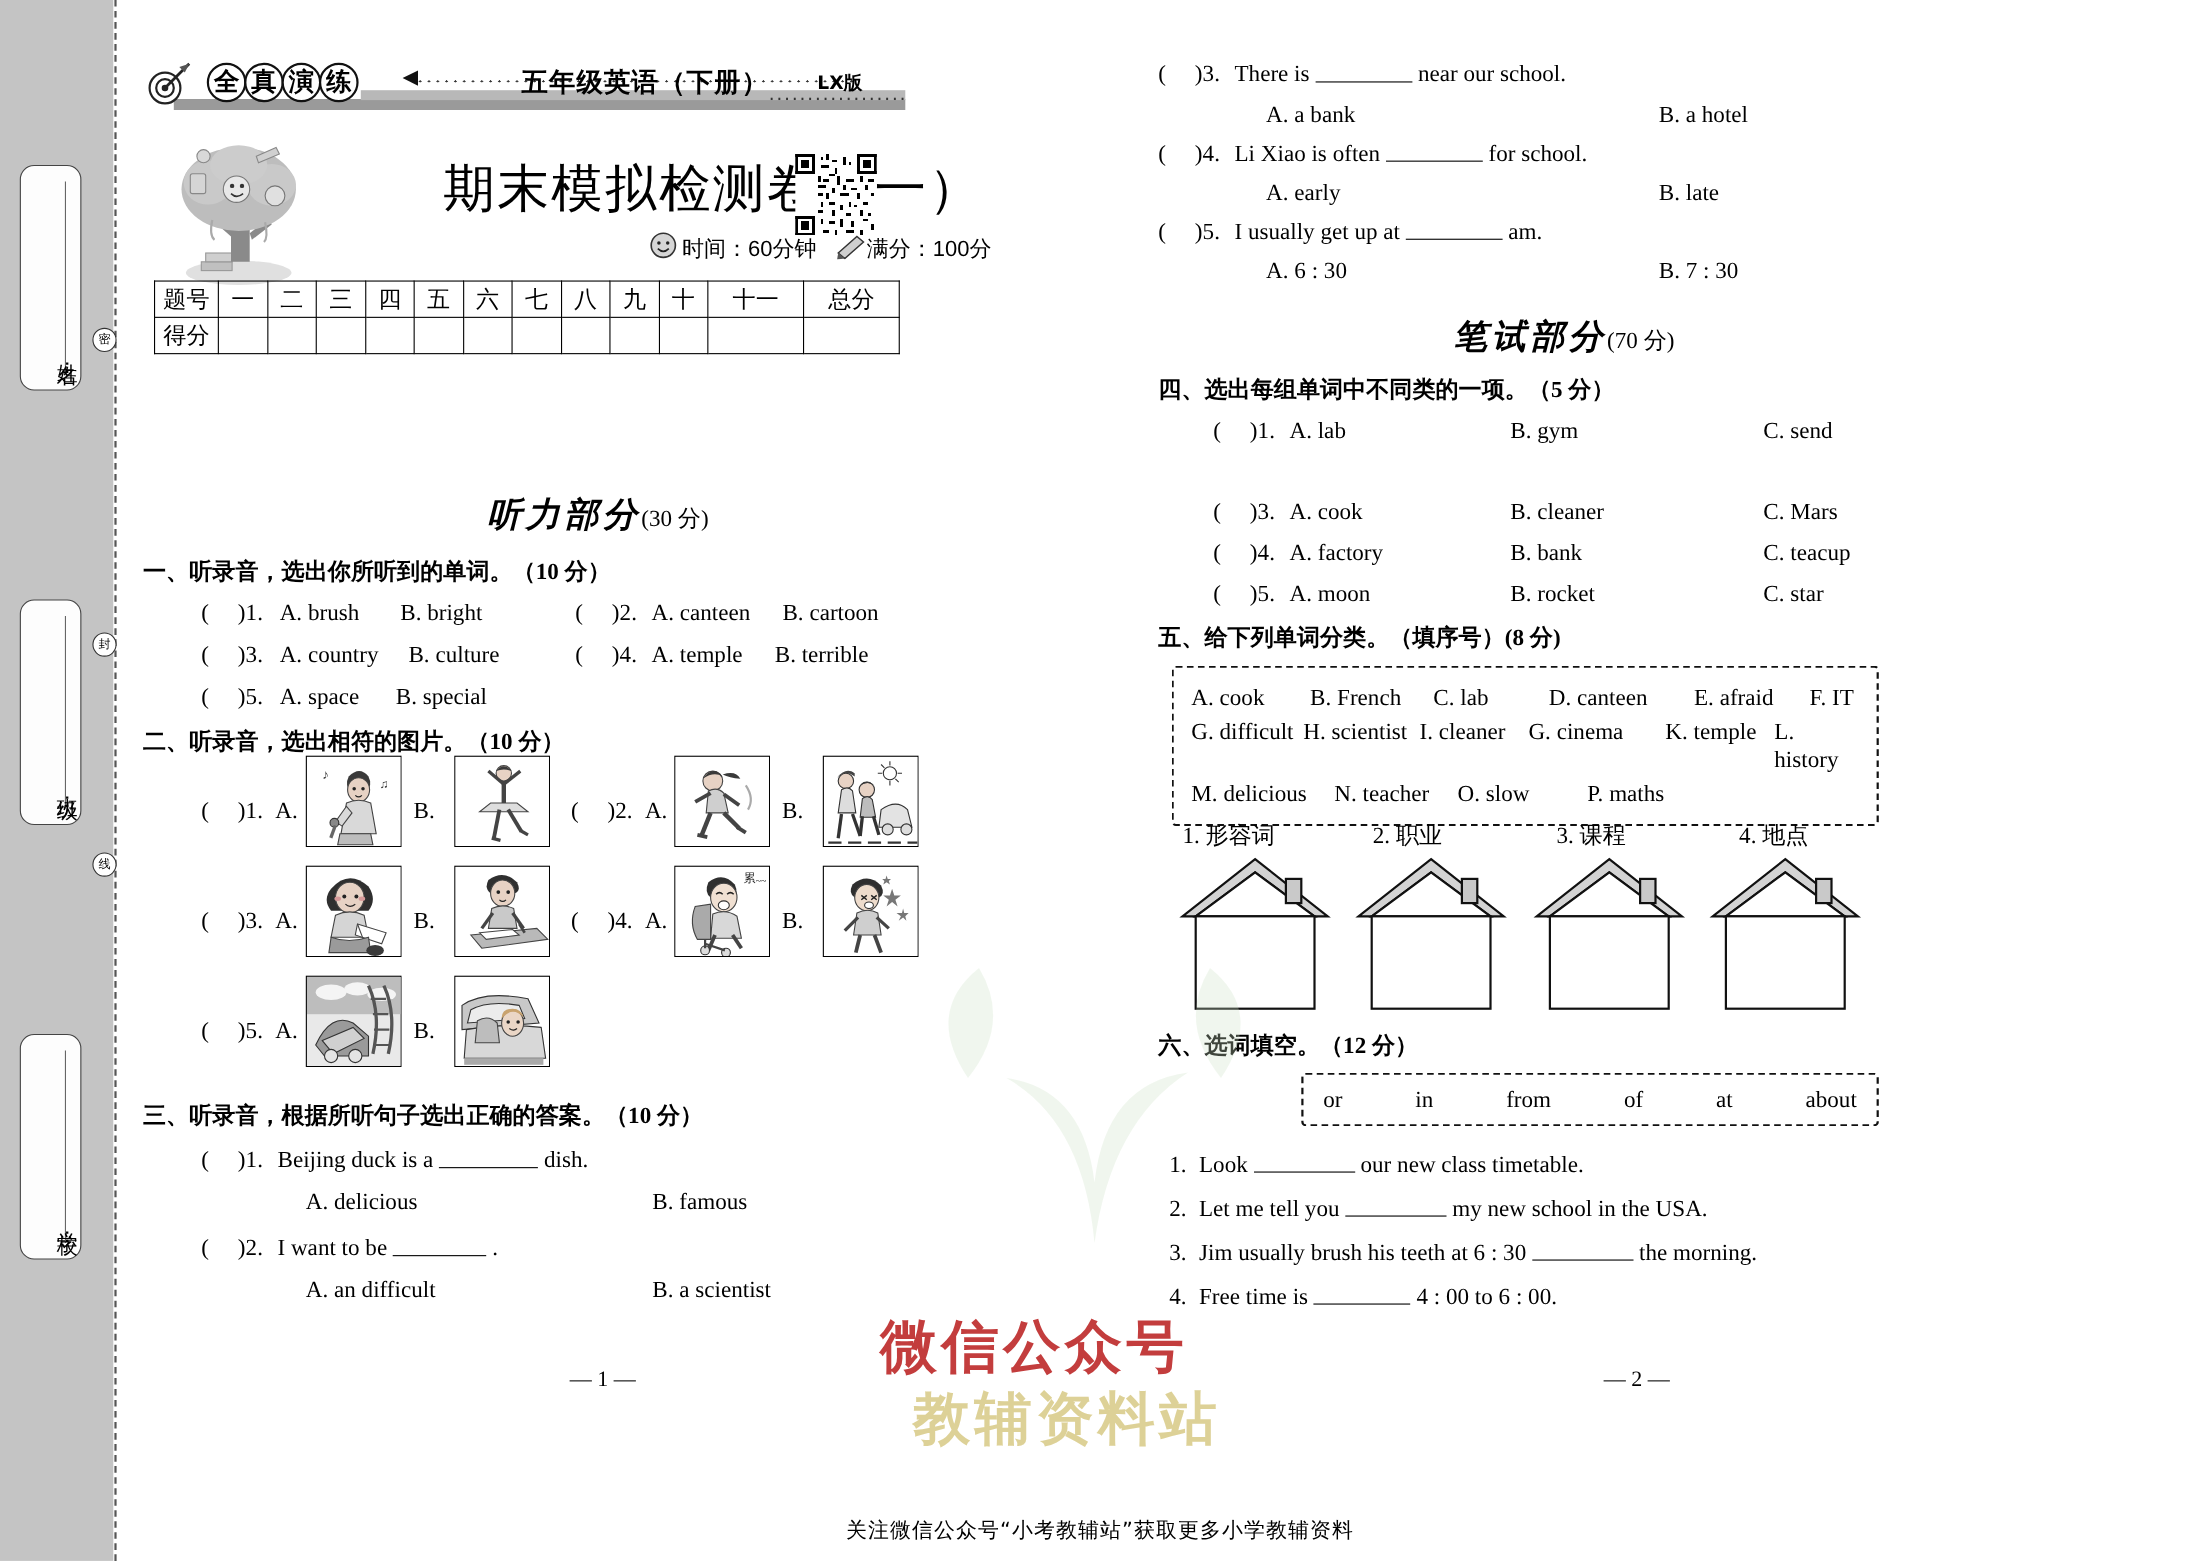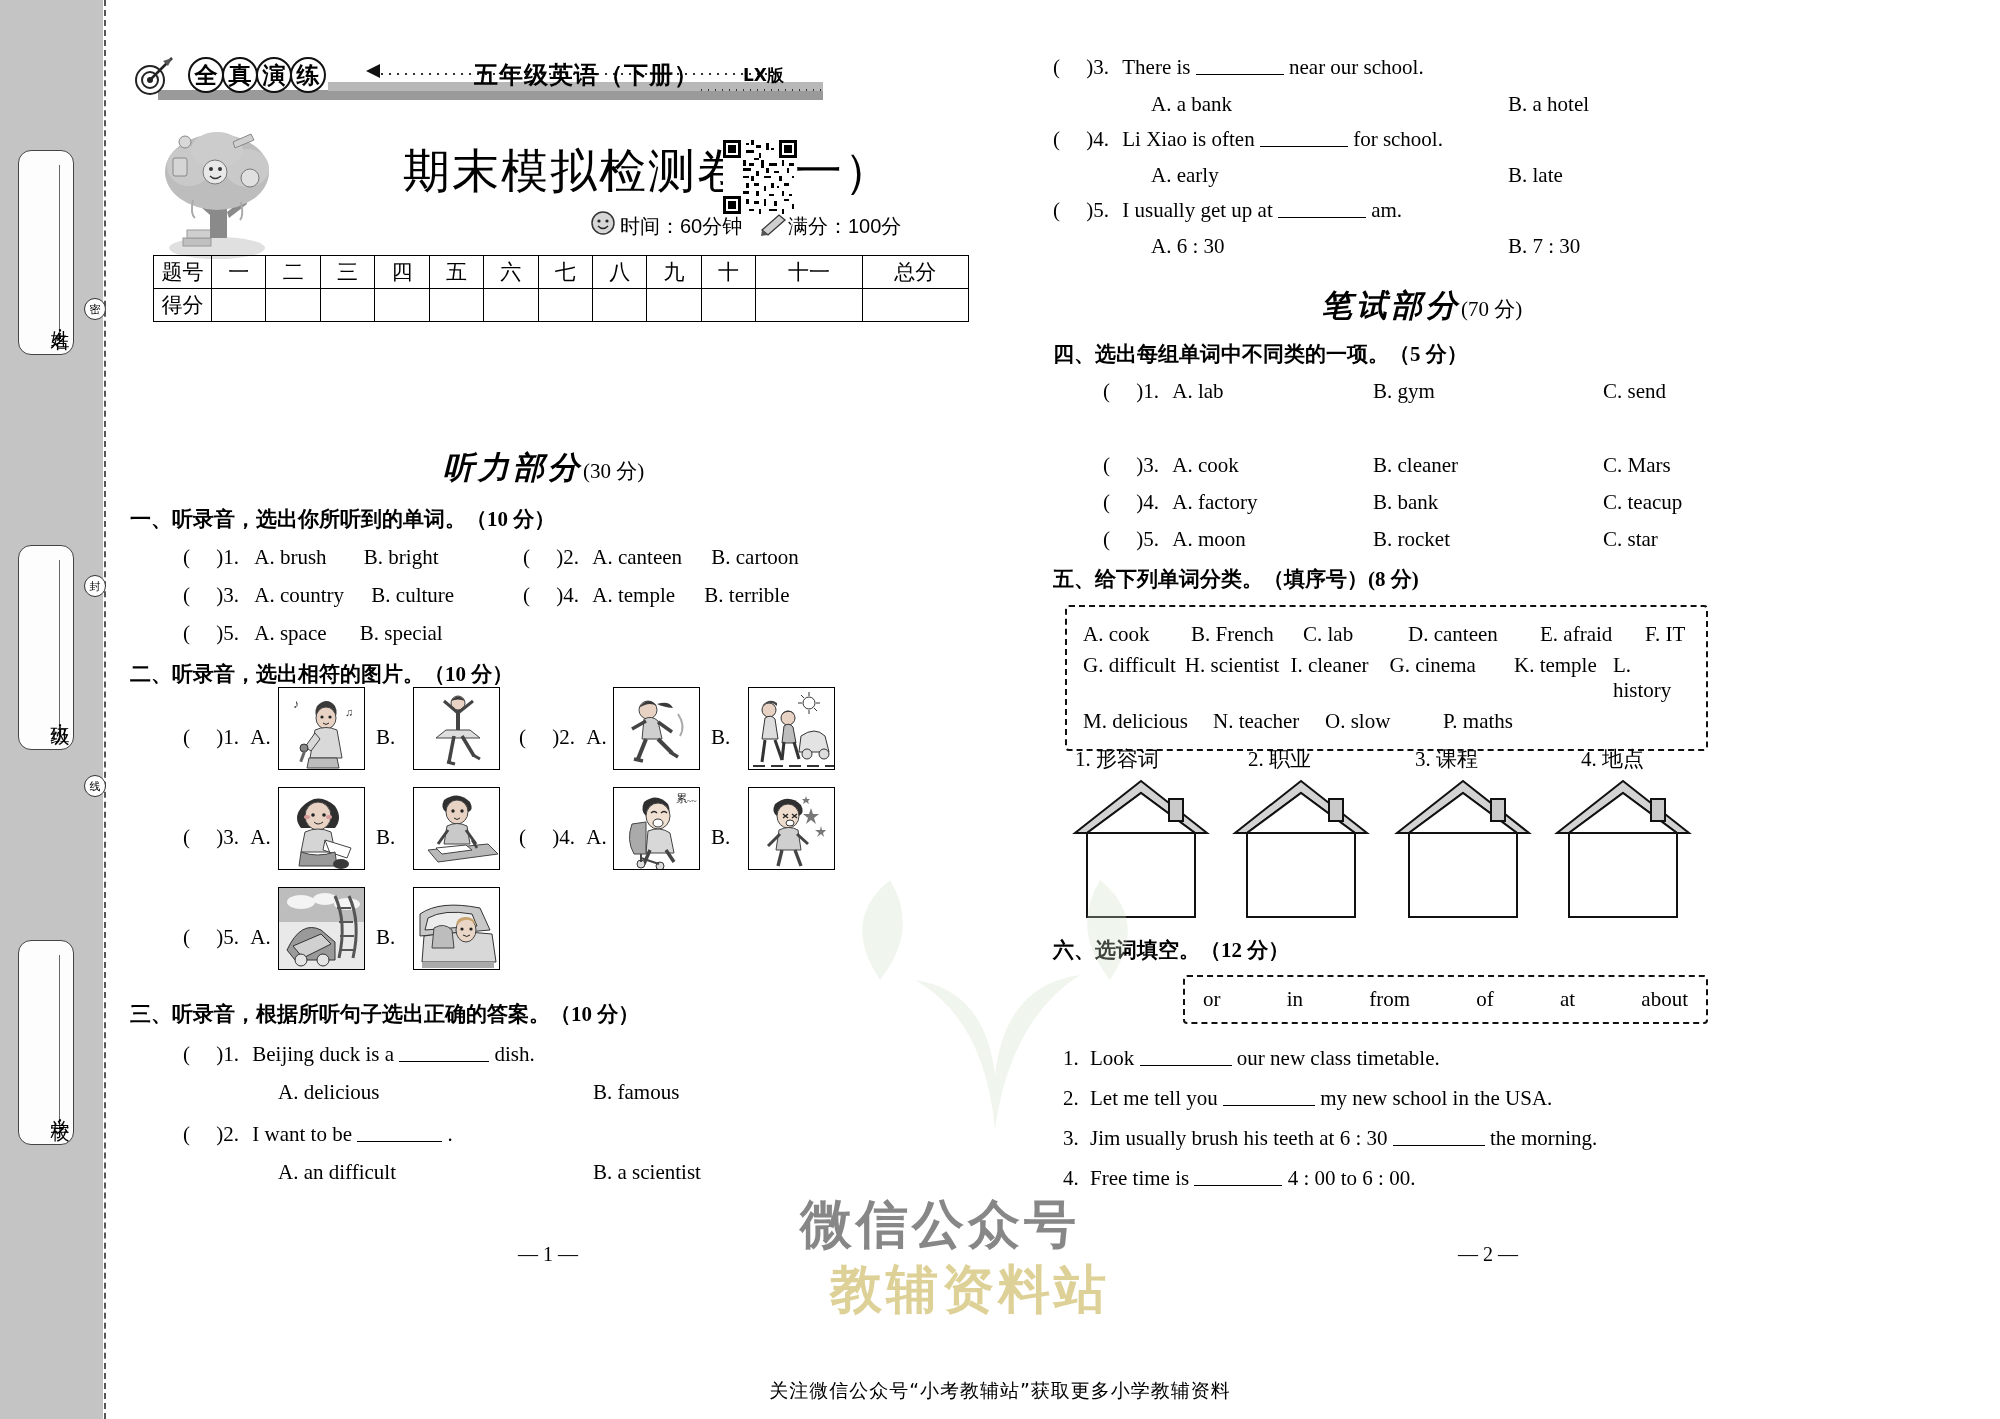--- a/index.html
+++ b/index.html
@@ -114,21 +114,21 @@
 
   .meta-line {
     position:absolute; font-size:20px; font-family:Liberation Sans, sans-serif;
   }
   #meta-time { left:497px; top:213px; }
   #meta-full { left:665px; top:213px; }
   .meta-ico { position:absolute; width:30px; height:26px; }
 
   
   #score-table {
-    position:absolute; left:30px; top:255px; width:816px;
+    position:absolute; left:17px; top:255px; width:678px;
     border-collapse:collapse;
   }
   #score-table td {
     border:1.3px solid #000; height:33px;
     text-align:center; font-size:21px; font-family:"Liberation Serif", serif;
     padding:0;
   }
   #score-table td.hdr { width:58px; }
 
   
@@ -181,21 +181,21 @@
   
   .pagenum {
     position:absolute; font-size:20px; font-family:"Liberation Serif", serif;
   }
   #watermark {
     position:absolute; left:760px; top:840px; width:470px; height:300px;
     opacity:.30; pointer-events:none;
   }
   #wm-text {
     position:absolute; left:800px; top:1190px;
-    font-size:52px; color:#737373; font-family:"DejaVu Sans", sans-serif;
+    font-size:52px; color:#b91c1c; font-family:"DejaVu Sans", sans-serif;
     font-weight:bold; letter-spacing:4px; opacity:.85;
   }
   #wm-text2 {
     position:absolute; left:830px; top:1255px;
     font-size:52px; color:#d8ca86; font-family:"DejaVu Sans", sans-serif;
     font-weight:bold; letter-spacing:4px; opacity:.85;
   }
   #bottom-ad {
     position:absolute; left:0; top:1378px; width:2000px; text-align:center;
     font-size:19px; font-family:"DejaVu Sans", sans-serif; letter-spacing:1px;

